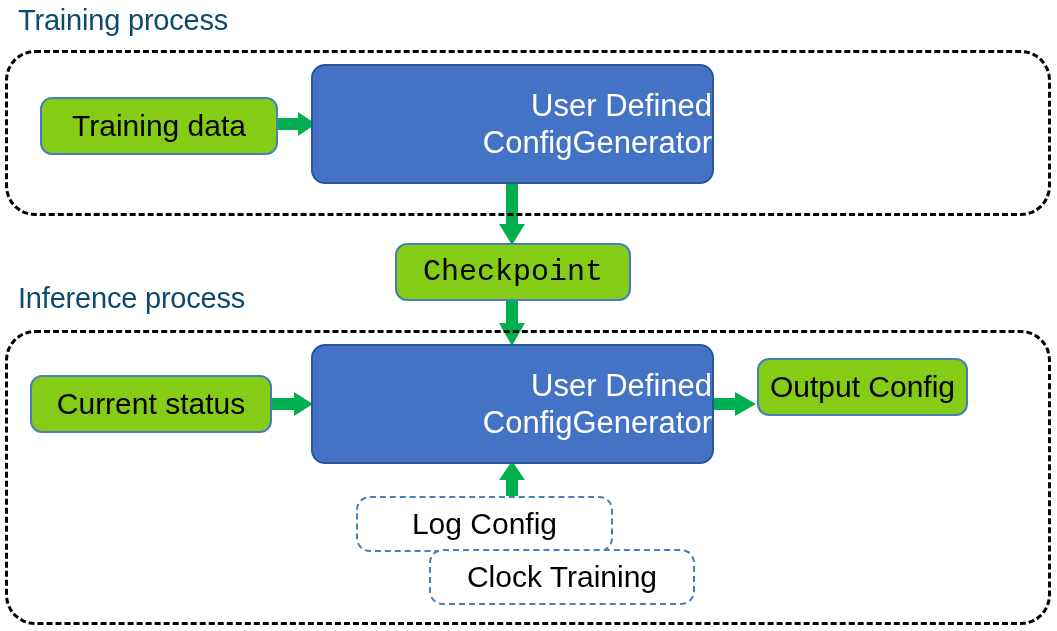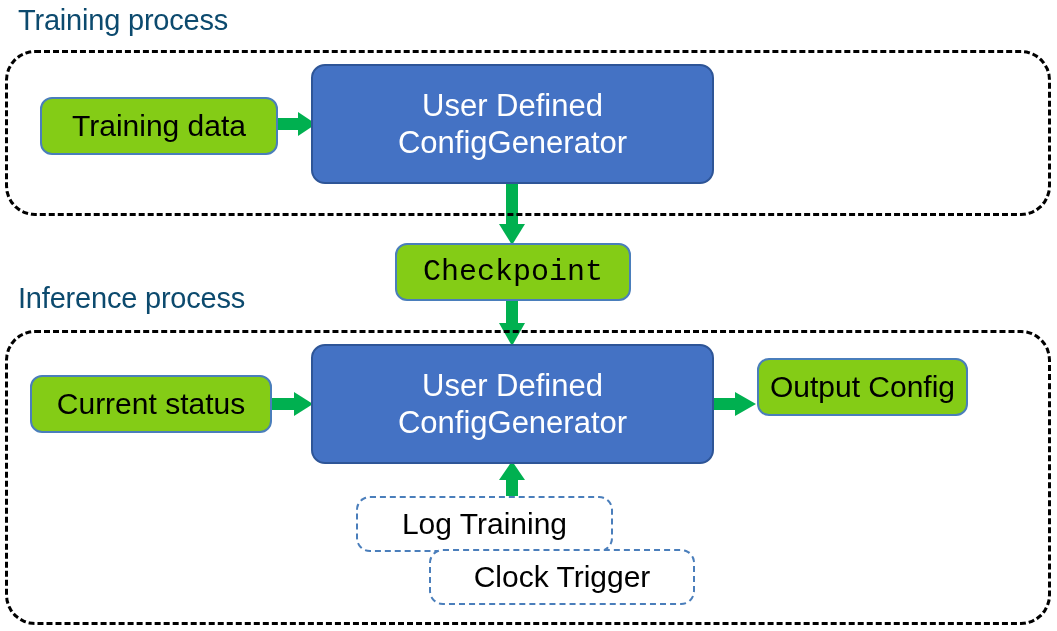--- a/index.html
+++ b/index.html
@@ -49,21 +49,21 @@
     white-space: nowrap;
   }
 
   
   .proc-box {
     border: 2px solid #2E5597;
     border-radius: 14px;
     background: #4472C4;
     display: flex;
     flex-direction: column;
-    align-items: center;
+    align-items: flex-end;
     justify-content: center;
     color: #ffffff;
     font-size: 31px;
     line-height: 37px;
     white-space: nowrap;
   }
 
   
   .trigger-box {
     border: 2px dashed #4A7EBB;
@@ -147,20 +147,20 @@
   <div class="abs proc-box" style="left:311px; top:344px; width:403px; height:120px;">
     <span>User Defined</span>
     <span>ConfigGenerator</span>
   </div>
 
   <div class="abs io-box" style="left:757px; top:358px; width:211px; height:58px;">
     <span>Output Config</span>
   </div>
 
   <div class="abs trigger-box" style="left:356px; top:496px; width:257px; height:56px; z-index:2;">
-    <span>Log Training</span>
+    <span>Log Config</span>
   </div>
 
   <div class="abs trigger-box" style="left:429px; top:549px; width:266px; height:56px; z-index:3;">
-    <span>Clock Trigger</span>
+    <span>Clock Training</span>
   </div>
 
 </div>
 
 </body></html>

